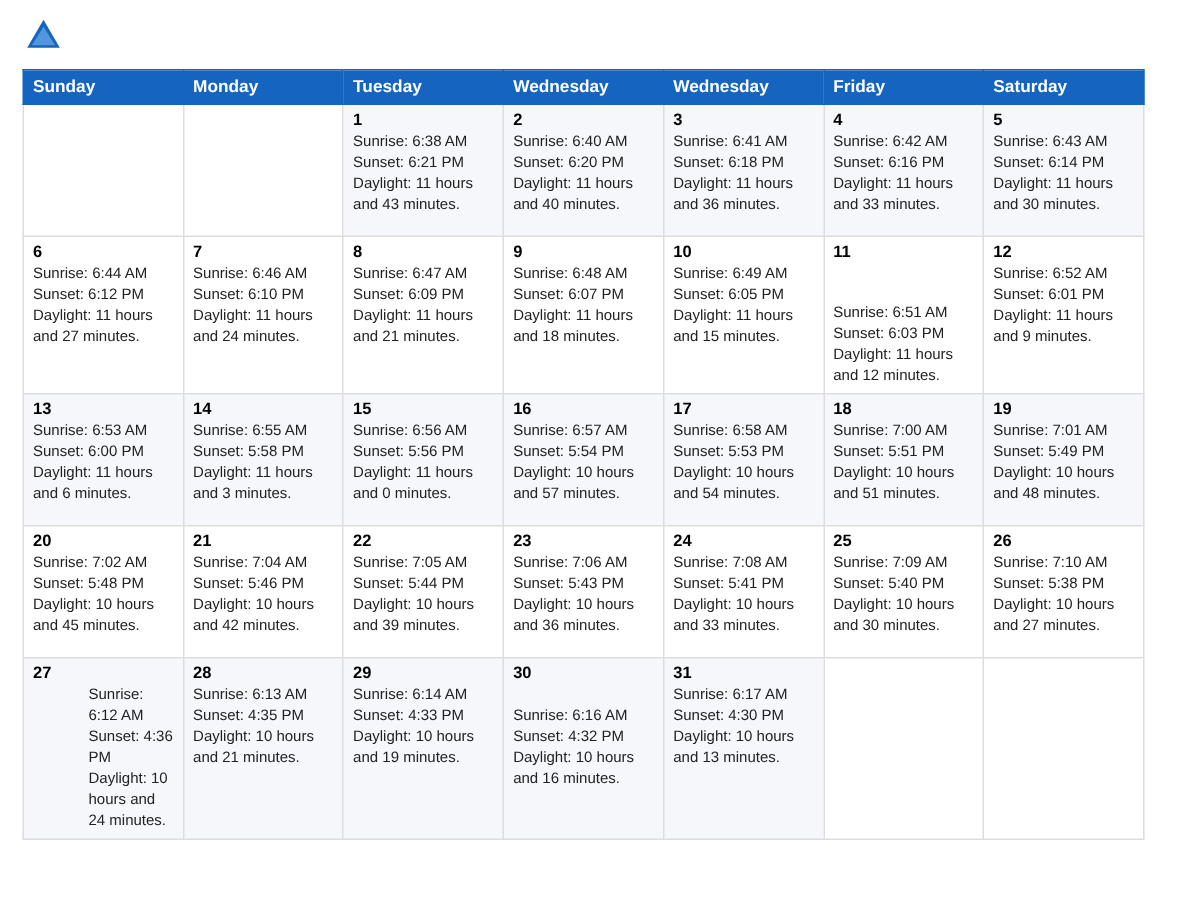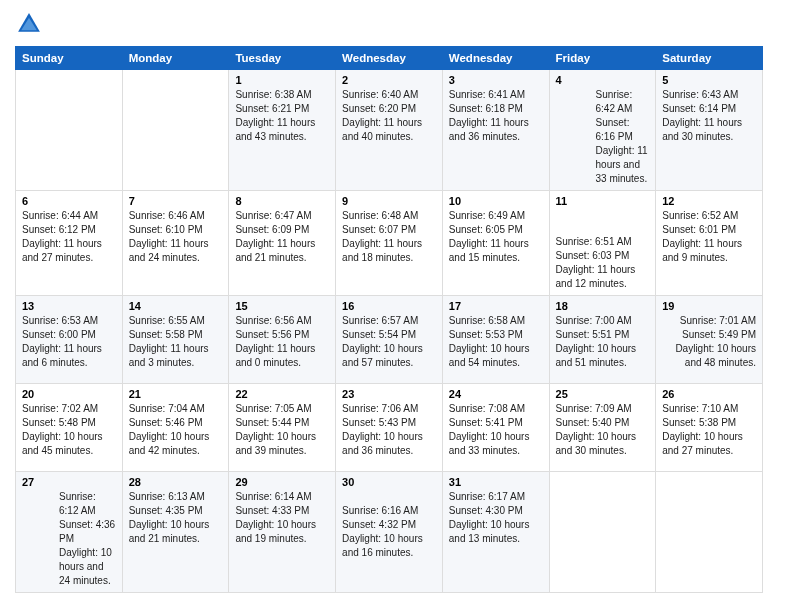--- a/index.html
+++ b/index.html
@@ -148,21 +148,21 @@
 Daylight: 11 hours and 40 minutes.</div>
           </td>
           <td>
             <span class="day-num">3</span>
             <div class="day-info" style="white-space: pre-line;">Sunrise: 6:41 AM
 Sunset: 6:18 PM
 Daylight: 11 hours and 36 minutes.</div>
           </td>
           <td>
             <span class="day-num">4</span>
-            <div class="day-info" style="white-space: pre-line; margin-left: 40px;">Sunrise: 6:42 AM
+            <div class="day-info" style="white-space: pre-line;">Sunrise: 6:42 AM
 Sunset: 6:16 PM
 Daylight: 11 hours and 33 minutes.</div>
           </td>
           <td>
             <span class="day-num">5</span>
             <div class="day-info" style="white-space: pre-line;">Sunrise: 6:43 AM
 Sunset: 6:14 PM
 Daylight: 11 hours and 30 minutes.</div>
           </td>
         </tr>
@@ -242,21 +242,21 @@
 Daylight: 10 hours and 54 minutes.</div>
           </td>
           <td>
             <span class="day-num">18</span>
             <div class="day-info" style="white-space: pre-line;">Sunrise: 7:00 AM
 Sunset: 5:51 PM
 Daylight: 10 hours and 51 minutes.</div>
           </td>
           <td>
             <span class="day-num">19</span>
-            <div class="day-info" style="white-space: pre-line; text-align: right;">Sunrise: 7:01 AM
+            <div class="day-info" style="white-space: pre-line;">Sunrise: 7:01 AM
 Sunset: 5:49 PM
 Daylight: 10 hours and 48 minutes.</div>
           </td>
         </tr>
         <tr>
           <td>
             <span class="day-num">20</span>
             <div class="day-info" style="white-space: pre-line;">Sunrise: 7:02 AM
 Sunset: 5:48 PM
 Daylight: 10 hours and 45 minutes.</div>

